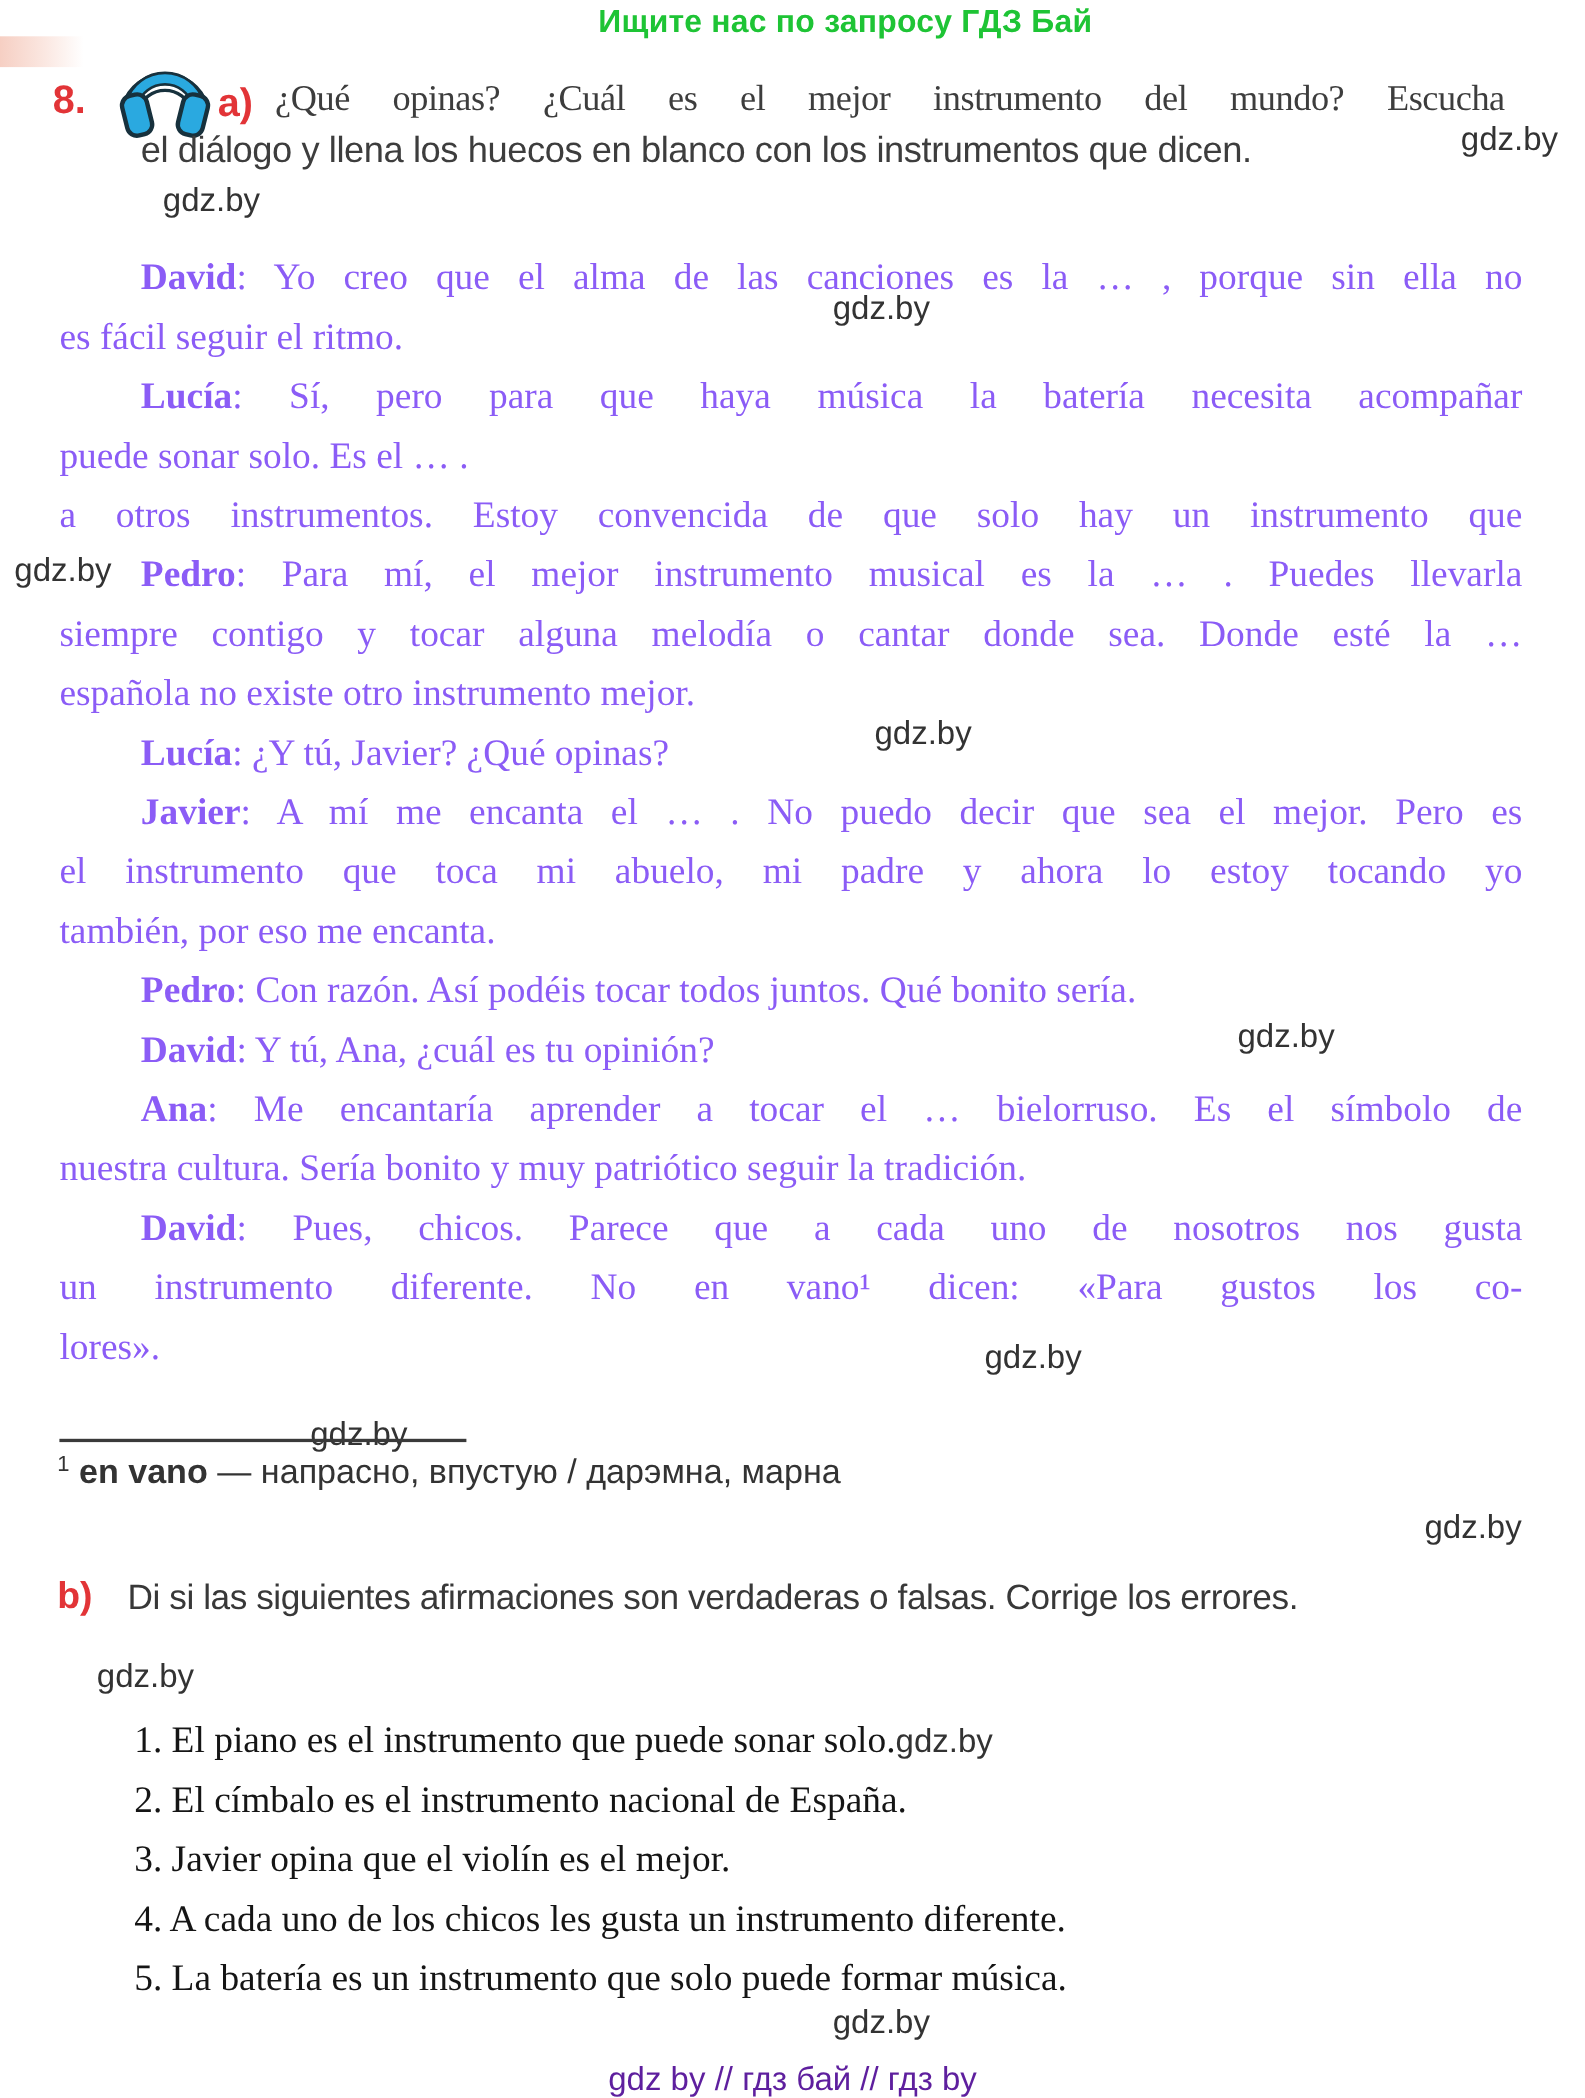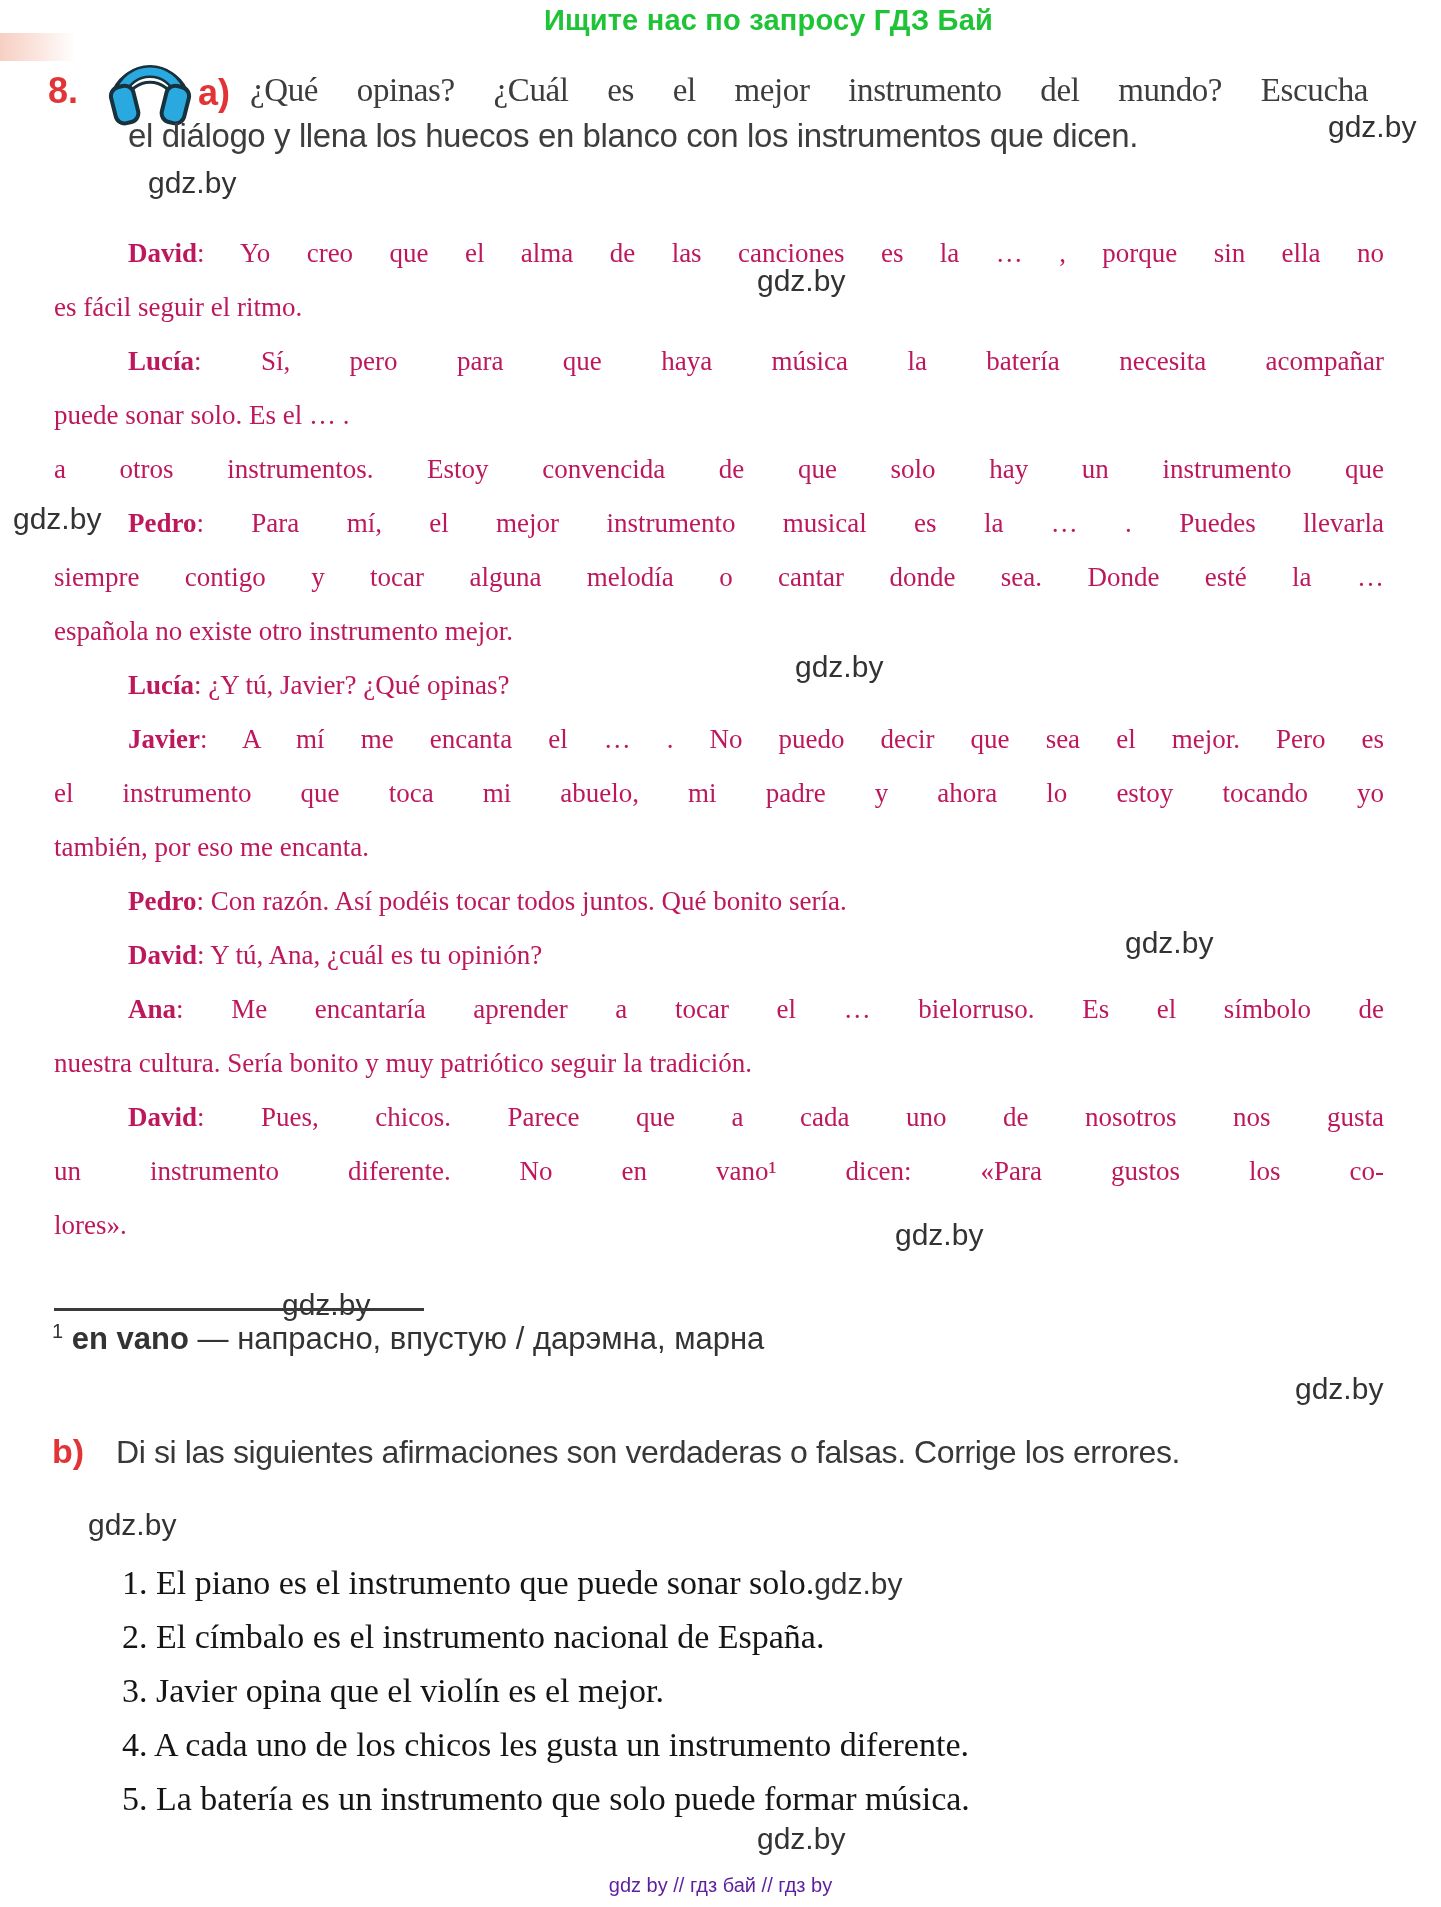--- a/index.html
+++ b/index.html
@@ -15,38 +15,38 @@
   
   .ex-num{left:48px;top:70px;color:#e23437;font-size:36px;font-weight:bold;}
   .part-label-a{left:198px;top:72px;color:#e23437;font-size:36px;font-weight:bold;}
   .part-label-b{left:52px;top:1432px;color:#e23437;font-size:34px;font-weight:bold;}
   
   .instr{color:#3d3d3d;font-size:33px;letter-spacing:-0.4px;}
   .instr-l1{left:250px;top:72px;width:1118px;text-align:justify;text-align-last:justify;font-family:Liberation Serif, serif;}
   .instr-l2{left:128px;top:117px;width:1260px;}
   .instr-b{left:116px;top:1434px;width:1240px;color:#383838;font-size:32px;letter-spacing:-0.4px;}
   
-  .dialogue{left:54px;top:226px;width:1330px;font-family:"Liberation Serif","DejaVu Serif",serif;font-size:27px;color:#be185d;}
+  .dialogue{left:54px;top:226px;width:1330px;font-family:"Liberation Serif","DejaVu Serif",serif;font-size:34px;color:#8b5cf6;}
   .dlg-line{height:54px;line-height:54px;white-space:nowrap;}
   .dlg-line.just{white-space:normal;text-align:justify;text-align-last:justify;overflow:hidden;}
   .dlg-line.ind{padding-left:74px;}
   .dlg-line.ind.just{padding-left:0;text-indent:74px;}
   
   .rule{left:54px;top:1308px;width:370px;height:3px;background:#3a3a3a;}
   .footnote{left:52px;top:1320px;width:1200px;color:#333333;font-size:31px;}
   .footnote b{letter-spacing:0;}
   .footnote sup{font-size:20px;}
   
   .statements{left:122px;top:1556px;width:1270px;font-family:"Liberation Serif","DejaVu Serif",serif;font-size:34px;color:#151515;}
   .stmt{height:54px;line-height:54px;white-space:nowrap;}
   .wm-inline{font-family:"Liberation Sans","DejaVu Sans",sans-serif;font-size:30px;color:#333333;letter-spacing:0;}
   
   .wm{color:#333333;font-size:30px;letter-spacing:0;}
   
-  .footer{left:0;top:1874px;width:100%;text-align:center;color:#5e1f9e;font-size:20px;}
+  .footer{left:0;top:1874px;width:100%;text-align:center;color:#5e1f9e;font-size:30px;}
   
   .hp{left:104px;top:48px;width:92px;height:78px;}
 </style>
 </head>
 <body>
 
 <div class="page">
 
   <div class="abs promo">Ищите нас по запросу ГДЗ Бай</div>
 

